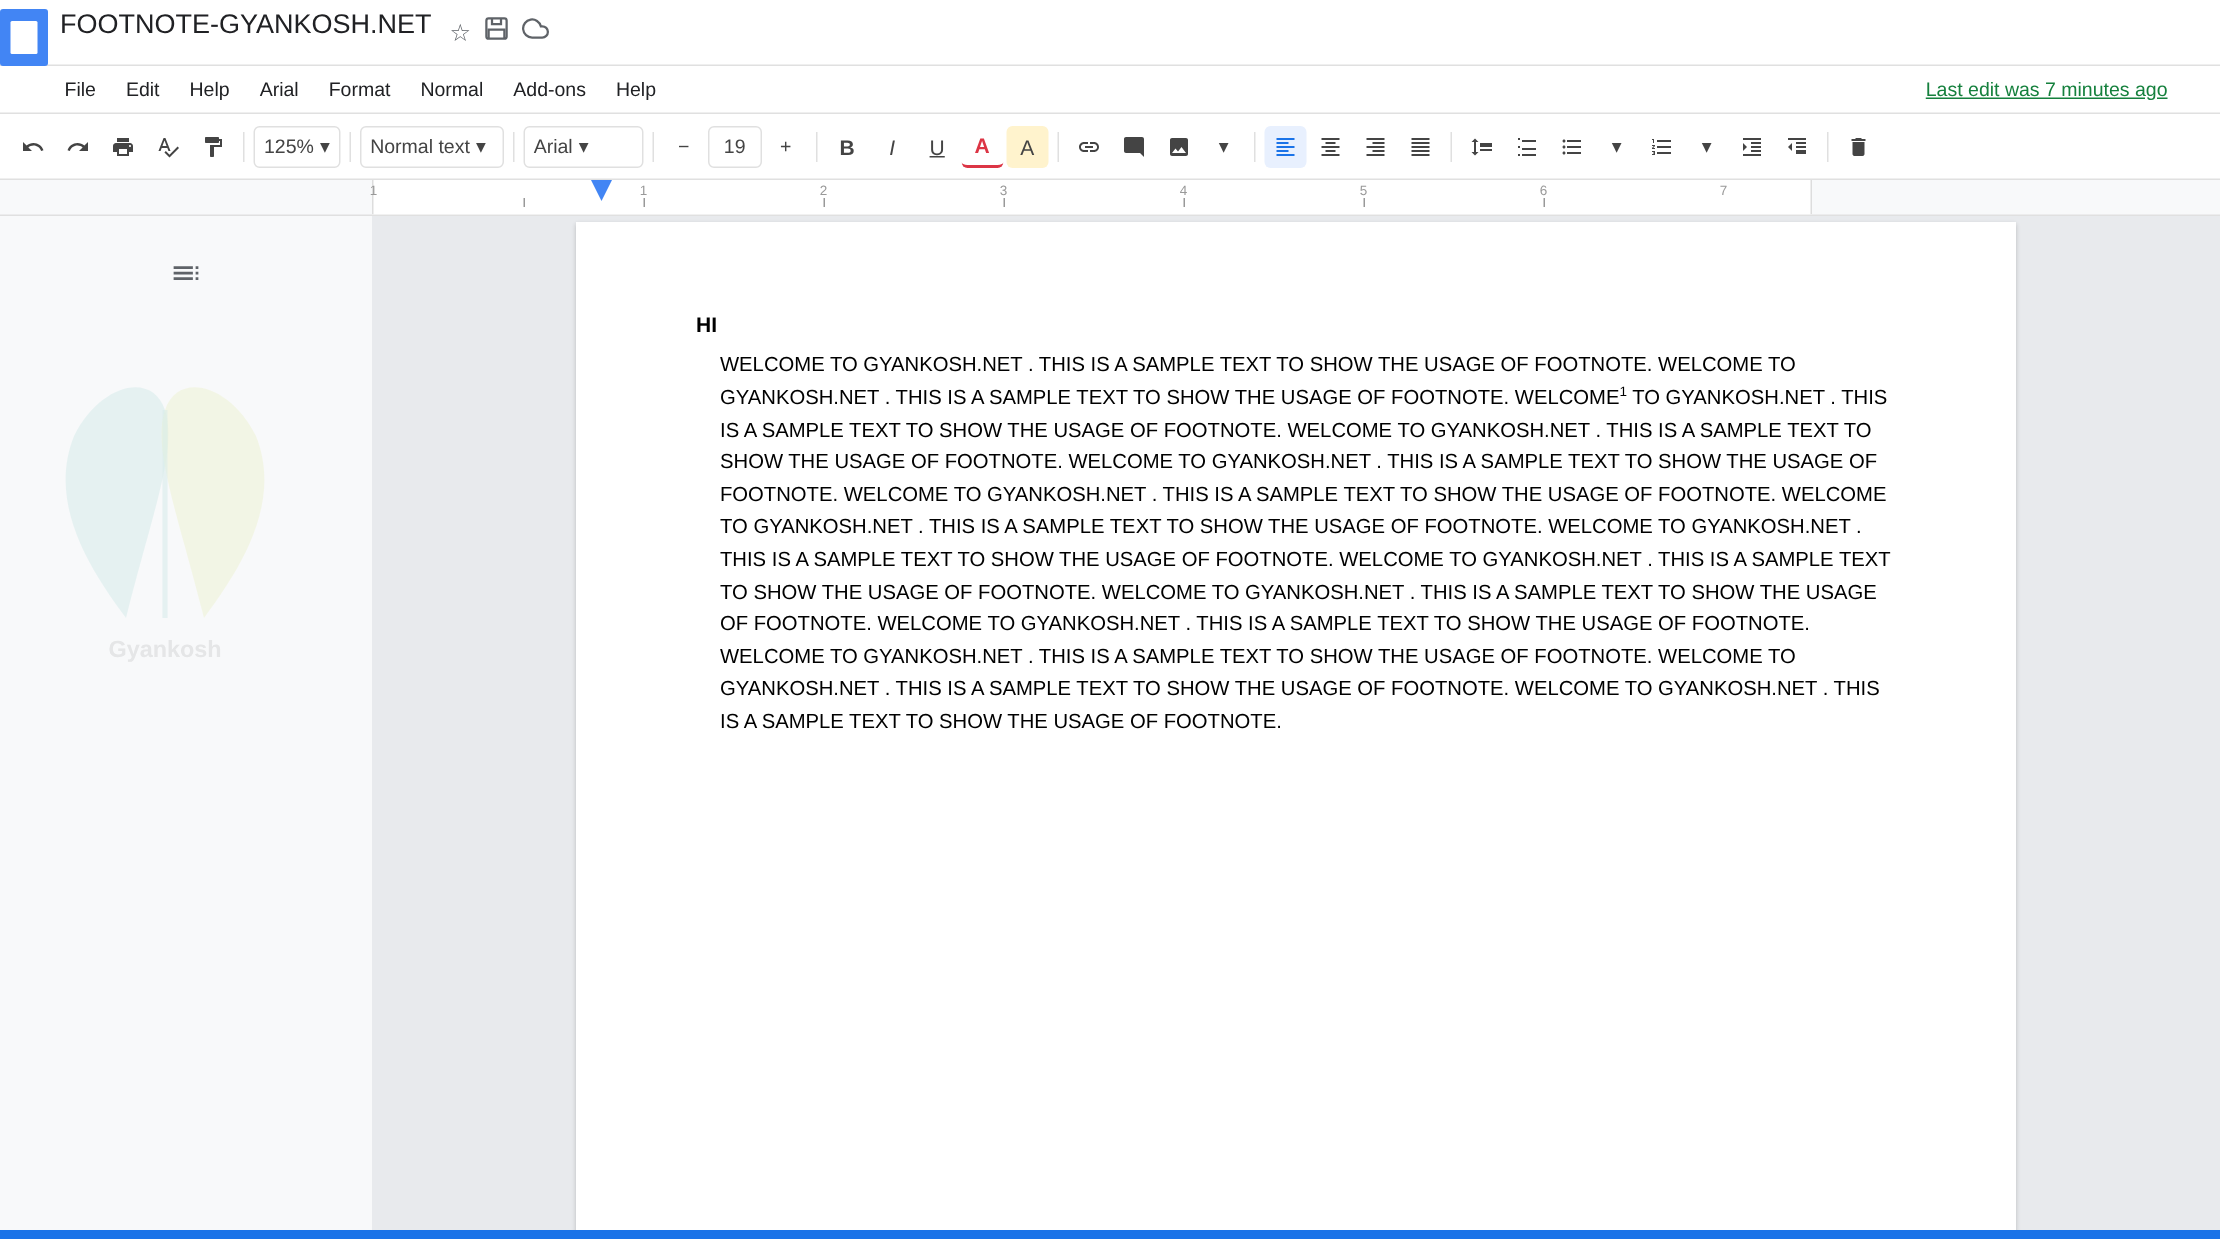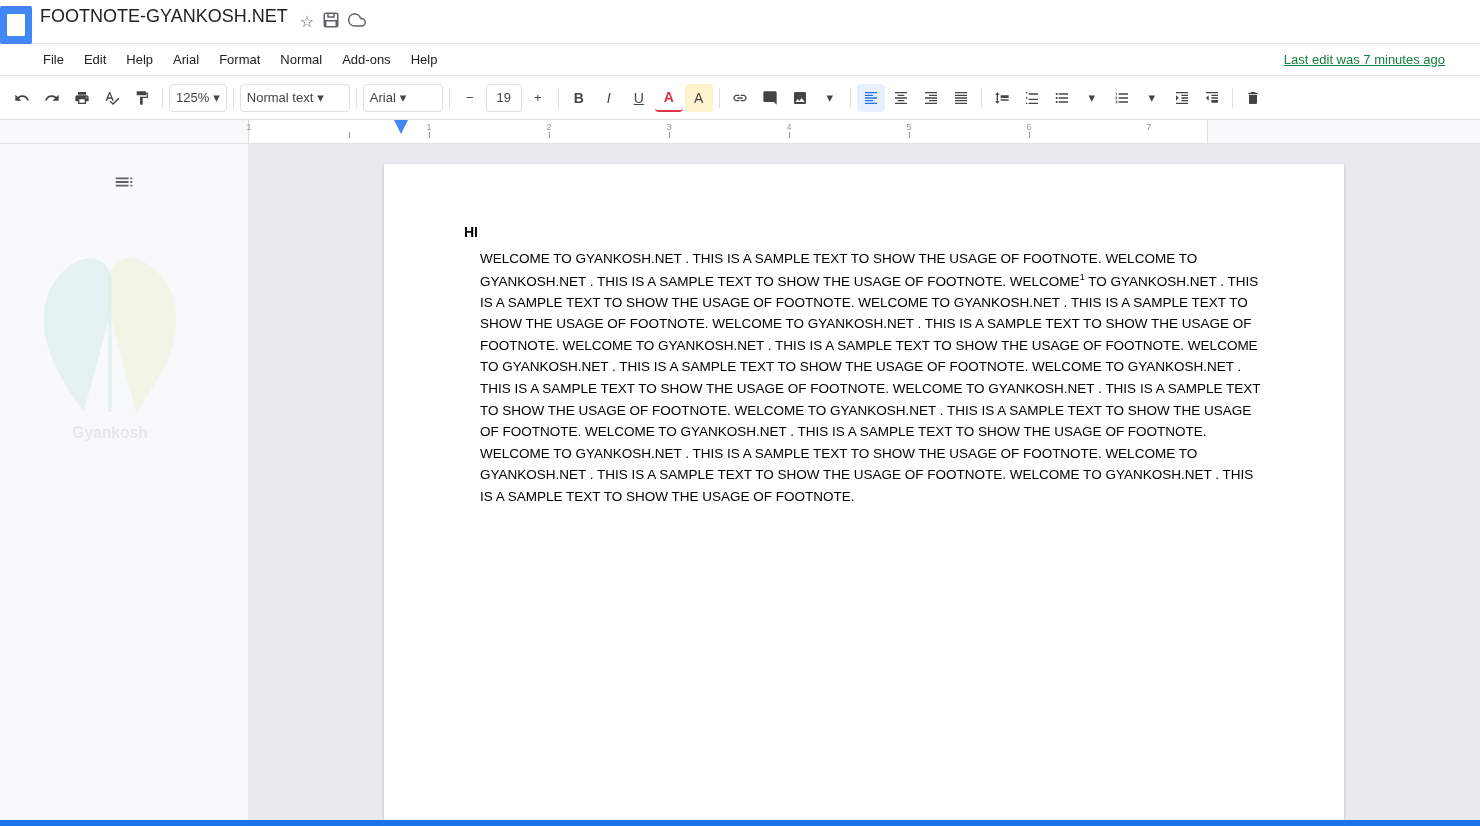--- a/index.html
+++ b/index.html
@@ -177,21 +177,21 @@
       pointer-events: none;
     }
 
     
     #doc-area {
       flex: 1;
       overflow-y: auto;
       background: #e8eaed;
       display: flex;
       justify-content: center;
-      padding: 20px 0;
+      padding: 4px 0;
     }
     #page {
       background: white;
       width: 960px;
       min-height: 700px;
       box-shadow: 0 1px 3px rgba(0,0,0,0.2);
       padding: 60px 80px 60px 80px;
       position: relative;
     }
     #doc-title {
@@ -277,21 +277,21 @@
     <svg width="16" height="16" viewBox="0 0 24 24" fill="#444">
         <path d="M18 4V3c0-.55-.45-1-1-1H5c-.55 0-1 .45-1 1v4c0 .55.45 1 1 1h12c.55 0 1-.45 1-1V6h1v4H9v11c0 .55.45 1 1 1h2c.55 0 1-.45 1-1v-9h8V4h-3z"></path>
       </svg>
   </button>
   <div class="tb-sep"></div>
   <div class="tb-dropdown">
     <span>125%</span>
     <span>▾</span>
   </div>
   <div class="tb-sep"></div>
-  <div class="tb-dropdown" style="width:110px">
+  <div class="tb-dropdown" style="width:96px">
     <span>Normal text</span>
     <span>▾</span>
   </div>
   <div class="tb-sep"></div>
   <div class="tb-dropdown" style="width:80px">
     <span>Arial</span>
     <span>▾</span>
   </div>
   <div class="tb-sep"></div>
   <button class="tb-btn">−</button>

